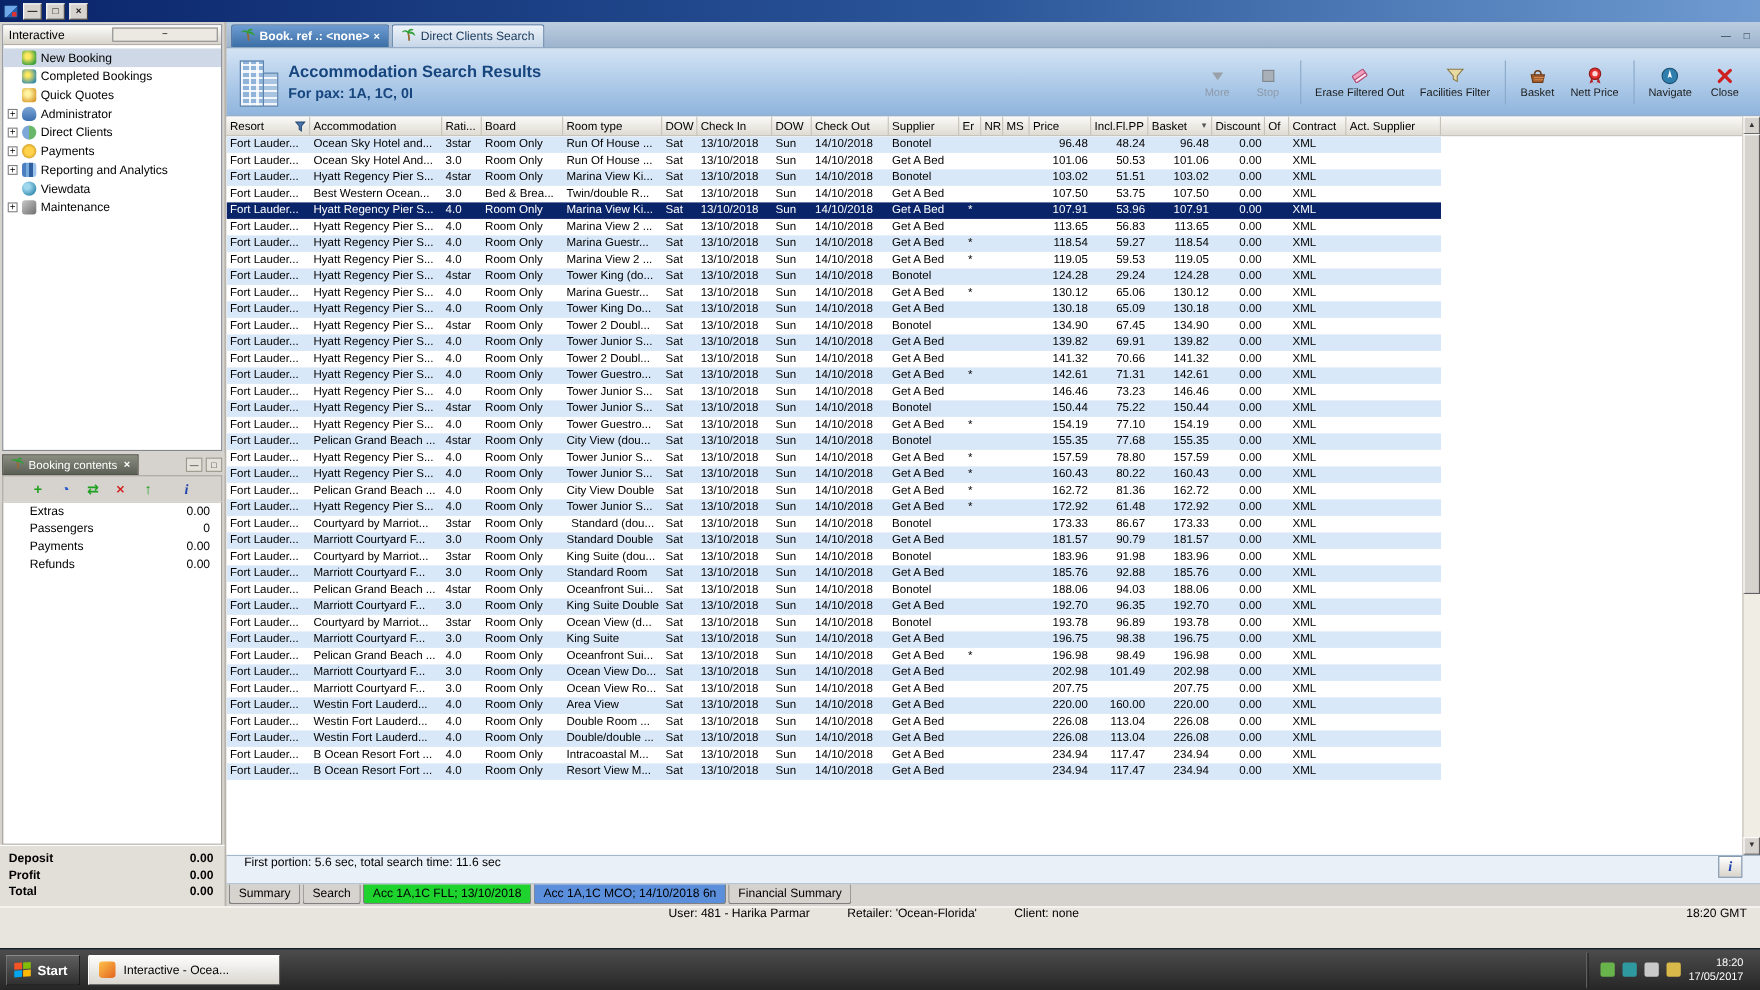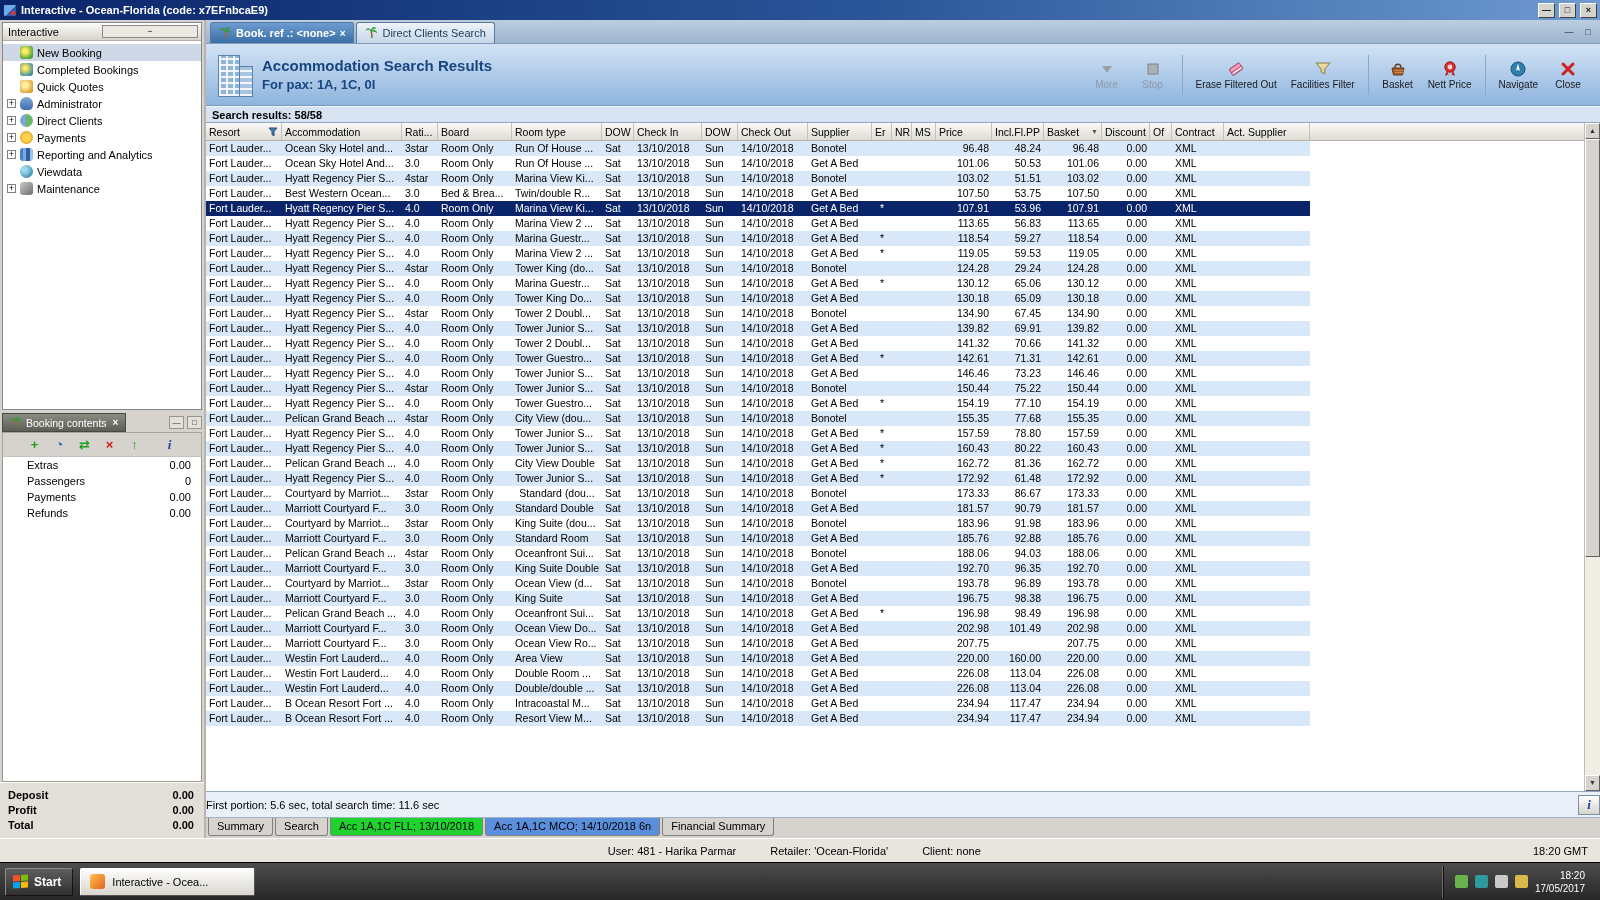--- a/index.html
+++ b/index.html
@@ -96,30 +96,30 @@
   .grow.selected{background:#0a246a;color:#fff}
   .gcell{flex:none;padding:0 3px;overflow:hidden;white-space:nowrap;font-size:10.5px}
   .gcell.num{text-align:right}
   .gcell.ctr{text-align:center}
 
   .vscroll{position:absolute;top:0;right:0;bottom:0;width:16px;background:#f0ede4;border-left:1px solid #c0bcb2}
   .sbtn{height:16px;background:#d6d3ce;border:1px solid;border-color:#fff #5f5f5f #5f5f5f #fff;font-size:7px;text-align:center;line-height:14px;color:#333}
   .sbtn.down{position:absolute;bottom:0;left:0;right:0}
   .sthumb{position:absolute;left:0;right:0;top:16px;height:418px;background:#d6d3ce;border:1px solid;border-color:#fff #5f5f5f #5f5f5f #fff}
 
-  .grid-footer{height:26px;background:#eaf0f7;border-bottom:1px solid #9fb2c8;display:flex;align-items:center;padding:0 0}
+  .grid-footer{height:26px;background:#eaf0f7;border-bottom:1px solid #9fb2c8;display:flex;padding:0 16px}
   .info-btn{margin-left:auto;width:22px;height:20px;background:linear-gradient(#fff,#d8d4cb);border:1px solid #7a90a8;font-family:"Liberation Serif",serif;font-style:italic;font-weight:bold;font-size:13px;color:#1c3fae;text-align:center;line-height:18px}
 
   .bottom-tabs{height:20px;background:#d6d3ce;display:flex;align-items:flex-start;gap:2px;padding:0 0 0 2px}
   .btab{padding:2px 8px 3px;border:1px solid #808080;border-top:none;border-radius:0 0 3px 3px;background:#d6d3ce;white-space:nowrap}
   .btab.green{background:#1fd32f}
   .btab.blue{background:#5b8fdc}
 
   
-  .statusbar{height:24px;background:#e8e5de;border-top:1px solid #fff;display:flex;align-items:center;padding:0 12px}
+  .statusbar{height:38px;background:#e8e5de;border-top:1px solid #fff;display:flex;padding:0 12px}
   .sb-sp1{flex:1.15}.sb-sp2{flex:1}
   .sb-item{margin-right:34px;white-space:nowrap}
   .sb-time{white-space:nowrap}
 
   
   .taskbar{height:38px;background:linear-gradient(#4d4d4d,#262626);border-top:1px solid #000;display:flex;align-items:center;padding:0 5px;gap:7px}
   .start-btn{height:28px;display:flex;align-items:center;gap:6px;padding:0 11px 0 7px;background:linear-gradient(#5e5e5e,#303030);border:1px solid;border-color:#8a8a8a #141414 #141414 #8a8a8a;border-radius:2px;color:#fff;font-weight:bold;font-size:12px}
   .flag{width:15px;height:13px;display:grid;grid-template:1fr 1fr / 1fr 1fr;gap:1px;transform:skewY(-4deg)}
   .flag i{display:block}
   .flag .f1{background:#f35325}.flag .f2{background:#81bc06}.flag .f3{background:#05a6f0}.flag .f4{background:#ffba08}
@@ -131,21 +131,20 @@
   .clock{color:#fff;font-size:10px;text-align:right;line-height:1.3;padding-right:4px}
 </style>
 </head>
 <body>
 
 <div class="screen">
   <div class="app-window">
 
     <div class="titlebar">
       <span class="app-icon"></span>
-      <span class="title">Interactive - Ocean-Florida (code: x7EFnbcaE9)</span>
       <span class="winbtn">—</span>
       <span class="winbtn">□</span>
       <span class="winbtn">×</span>
     </div>
 
 
     <div class="app-body">
 
       <div class="left-col">
         <div class="panel-int">
@@ -362,23 +361,20 @@
                 <span class="hico">
                   <svg width="18" height="18" viewBox="0 0 18 18">
                     <path d="M4 4l10 10M14 4L4 14" stroke="#cf1f1f" stroke-width="3" stroke-linecap="round"></path>
                   </svg>
                 </span>
                 <span class="hlbl">Close</span>
               </div>
             </div>
         </div>
 
-        <div class="count-bar">
-          <span>Search results: 58/58</span>
-        </div>
 
         <div class="grid-wrap">
           <div class="grid-header">
               <div class="gh-cell" style="width: 76px;">
                 <span>Resort</span>
                 <span class="gh-filter">
                   <svg width="10" height="10" viewBox="0 0 10 10">
                     <path d="M1 1h8L6 4.5V9L4 7.5V4.5z" fill="#4a78b0" stroke="#2d4f7a"></path>
                   </svg>
                 </span>

